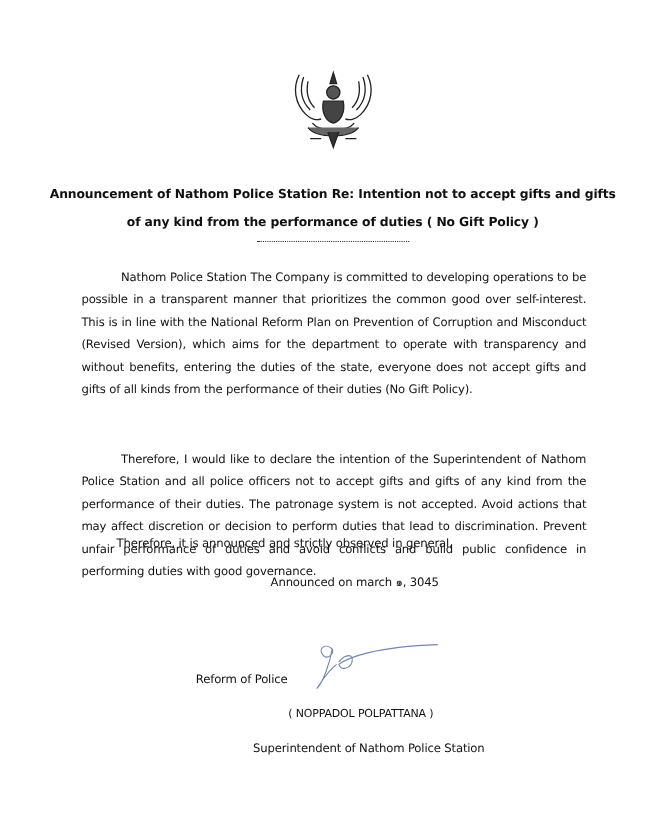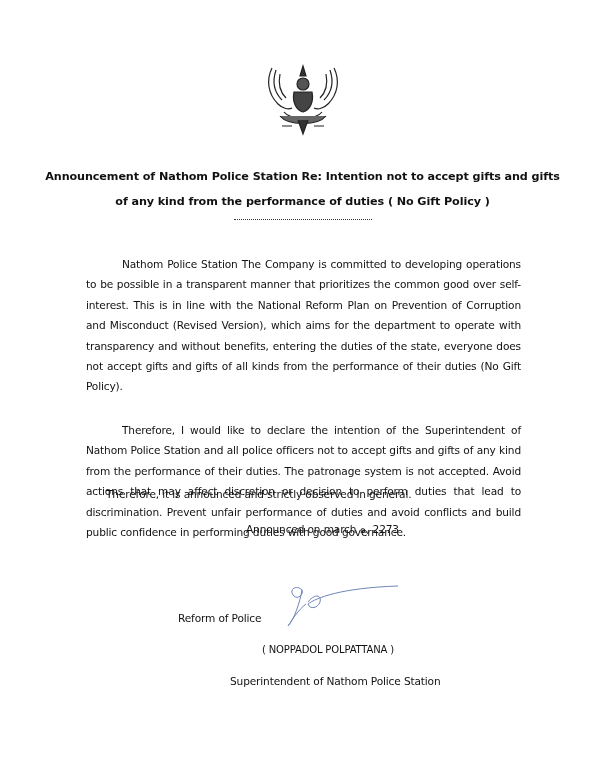--- a/index.html
+++ b/index.html
@@ -6,21 +6,21 @@
   body { width: 605px; height: 757px; position: relative; overflow: hidden;
          font-family: "DejaVu Sans", sans-serif; color: #111; }
   .page { position: absolute; left: 0; top: 0; width: 581px; height: 757px; background: #fff; }
   .emblem { position: absolute; left: 262px; top: 60px; width: 82px; height: 78px; }
   .title { position: absolute; left: 40px; width: 525px; top: 164px; text-align: center;
            font-size: 11.2px; font-weight: bold; line-height: 25px; letter-spacing: -0.1px; }
   .dots { position: absolute; left: 234px; top: 219px; width: 138px; height: 0;
           border-top: 1px dotted #333; }
   .para { position: absolute; left: 70px; width: 467px; font-size: 10.6px; line-height: 20.4px;
           text-align: justify; text-align-last: left; letter-spacing: -0.15px; }
-  .para p { margin: 16px; text-indent: 36px; }
+  .para p { margin: 4px; text-indent: 36px; }
   .p1 { top: 238px; }
   .p2 { top: 404px; }
   .p3 { position: absolute; left: 106px; top: 488px; font-size: 10.6px; letter-spacing: -0.15px; }
   .date { position: absolute; left: 246px; top: 521px; font-size: 10.6px; letter-spacing: -0.15px; }
   .rank { position: absolute; left: 178px; top: 612px; font-size: 10.6px; letter-spacing: -0.15px; }
   .sig { position: absolute; left: 280px; top: 580px; width: 120px; height: 52px; }
   .name { position: absolute; left: 262px; top: 644px; font-size: 10px; letter-spacing: -0.15px; }
   .position { position: absolute; left: 230px; top: 675px; font-size: 10.6px; letter-spacing: -0.15px; text-align: center; }
 </style>
 </head>
@@ -56,21 +56,21 @@
   <div class="para p1">
     <p>Nathom Police Station The Company is committed to developing operations to be possible in a transparent manner that prioritizes the common good over self-interest. This is in line with the National Reform Plan on Prevention of Corruption and Misconduct (Revised Version), which aims for the department to operate with transparency and without benefits, entering the duties of the state, everyone does not accept gifts and gifts of all kinds from the performance of their duties (No Gift Policy).</p>
   </div>
 
   <div class="para p2">
     <p>Therefore, I would like to declare the intention of the Superintendent of Nathom Police Station and all police officers not to accept gifts and gifts of any kind from the performance of their duties. The patronage system is not accepted. Avoid actions that may affect discretion or decision to perform duties that lead to discrimination. Prevent unfair performance of duties and avoid conflicts and build public confidence in performing duties with good governance.</p>
   </div>
 
   <div class="p3">Therefore, it is announced and strictly observed in general.</div>
 
-  <div class="date">Announced on march ๑, 2273</div>
+  <div class="date">Announced on march ๑, 3045</div>
 
   <svg class="sig" viewBox="0 0 120 52">
     <g fill="none" stroke="#6f86b8" stroke-width="1">
       <path d="M22 10 C16 4, 8 10, 14 16 C18 20, 24 14, 22 10 C20 22, 14 40, 8 46 C12 40, 18 30, 26 24"></path>
       <path d="M28 22 C34 14, 42 14, 40 22 C38 28, 30 30, 28 24 C36 18, 60 8, 118 6"></path>
     </g>
   </svg>
 
   <div class="rank">Reform of Police</div>
   <div class="name">( NOPPADOL POLPATTANA )</div>

